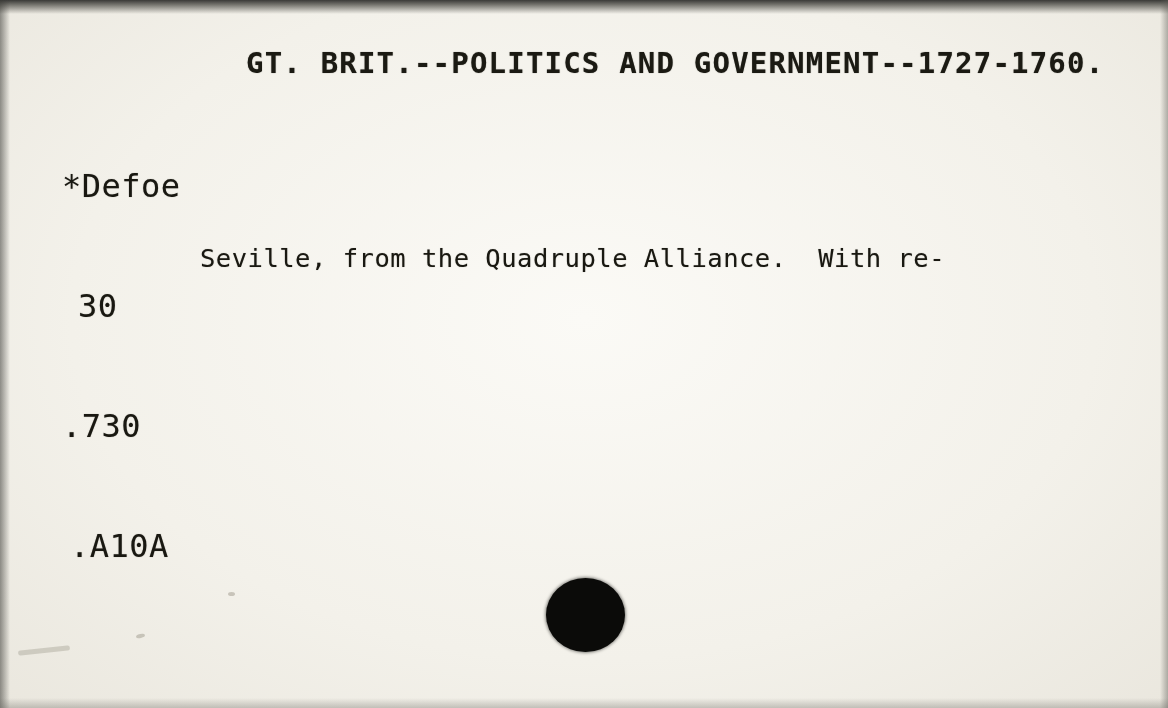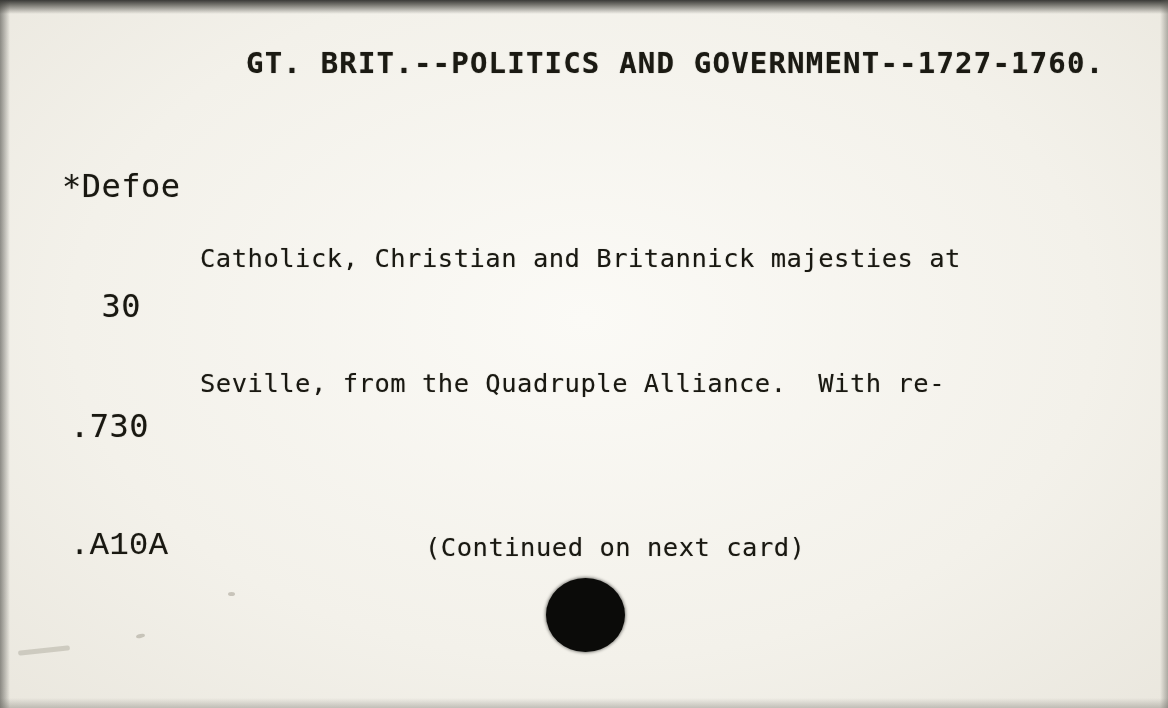--- a/index.html
+++ b/index.html
@@ -78,23 +78,23 @@
     position: absolute;
     left: 62px;
     top: 86px;
     font-size: 32px;
     line-height: 40px;
     color: #191811;
     text-shadow: 0 0 1px rgba(30,28,20,0.4);
   }
   #call-number div { white-space: pre; }
   .cn-1 { margin-left: 0px; }
-  .cn-2 { margin-left: 0; text-align: center; }
-  .cn-3 { margin-left: 8px; }
-  .cn-4 { margin-left: 8px; font-family: Liberation Mono, monospace; }
+  .cn-2 { margin-left: 16px; }
+  .cn-3 { }
+  .cn-4 { margin-left: 8px; }
 
   #body-block {
     position: absolute;
     left: 200px;
     top: 155px;
     font-size: 25.5px;
     line-height: 41.5px;
     color: #191811;
     text-shadow: 0 0 1px rgba(30,28,20,0.35);
   }
@@ -147,30 +147,28 @@
   <div id="heading" class="typed">GT. BRIT.--POLITICS AND GOVERNMENT--1727-1760.</div>
 
   <div id="call-number" class="typed">
     <div class="cn-1">*Defoe</div>
     <div class="cn-2">30</div>
     <div class="cn-3">.730</div>
     <div class="cn-4">.A10A</div>
   </div>
 
   <div id="body-block" class="typed">
-    <div class="line">Catholick, Christian and Britannick majesties at</div>
     <div class="line">Seville, from the Quadruple Alliance.  With re-</div>
     
     
     
     
     
   </div>
 
-  <div id="continued" class="typed">(Continued on next card)</div>
 
   <div id="punch-hole"></div>
 
   <div class="smudge" id="smudge-a"></div>
   <div class="smudge" id="smudge-b"></div>
   <div class="smudge" id="smudge-c"></div>
 
 </div>
 
 </body></html>

